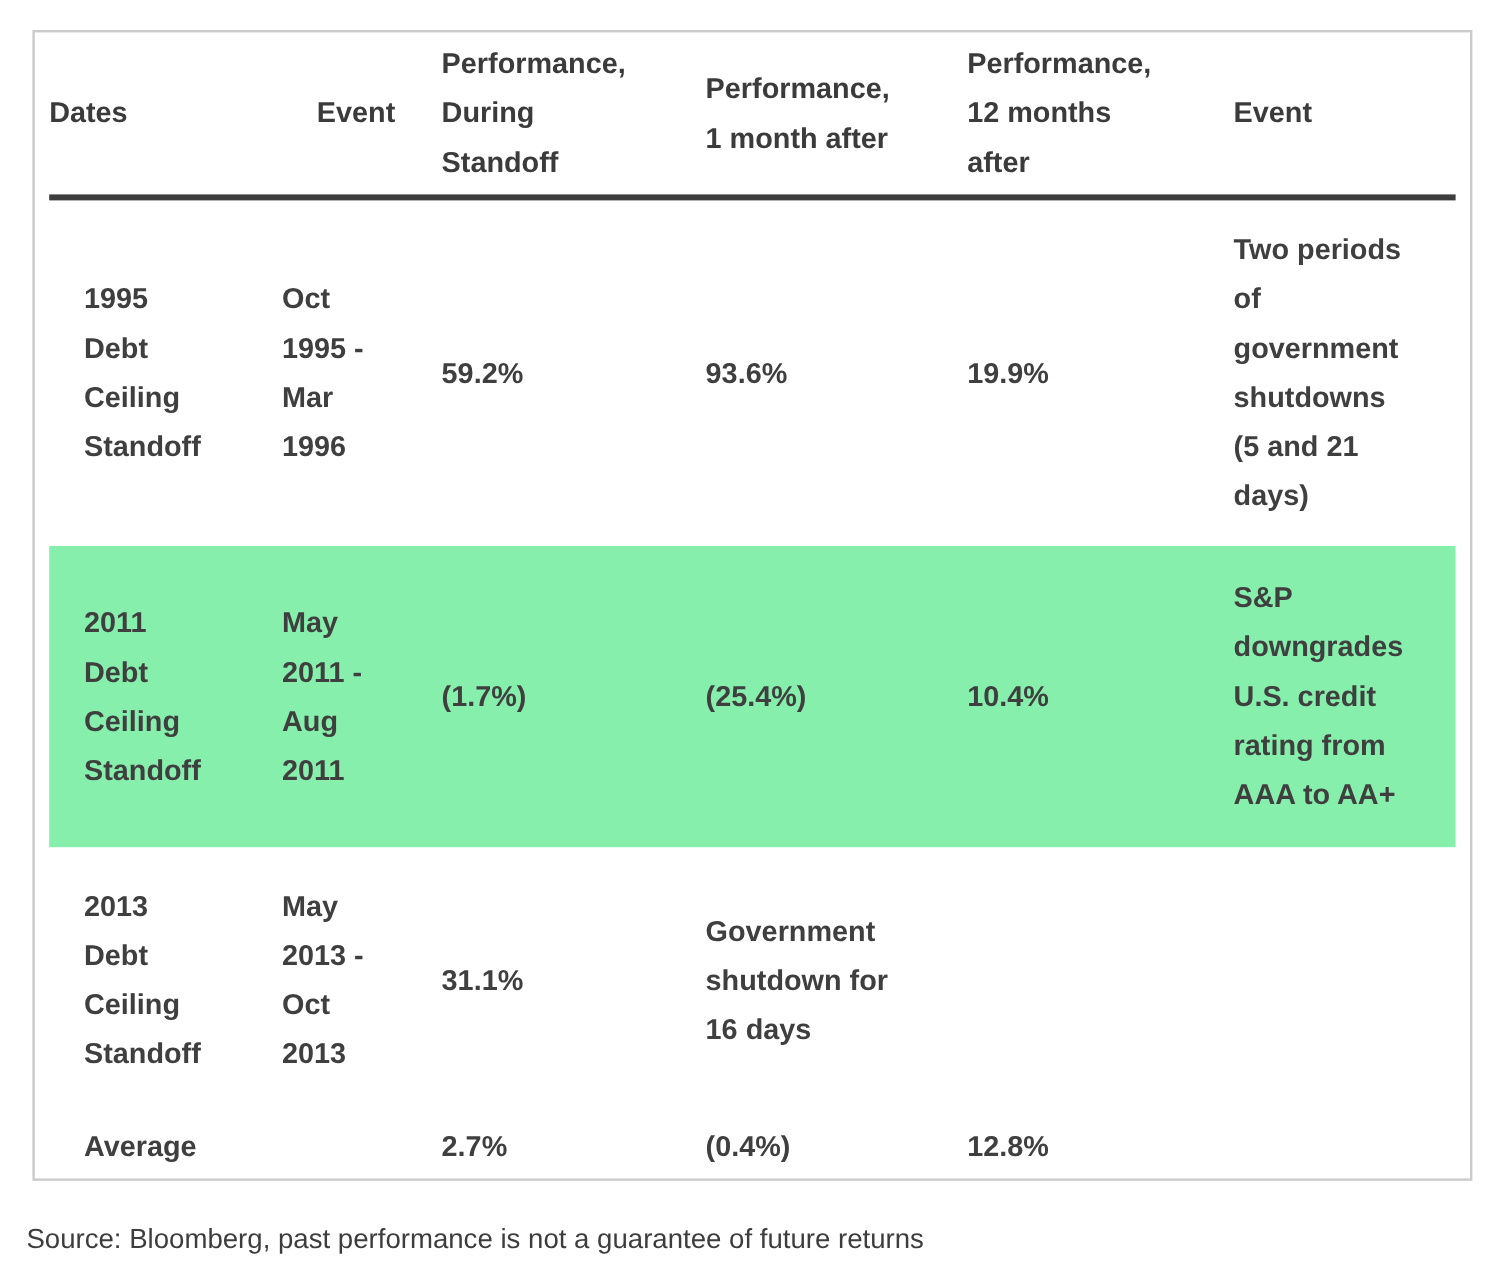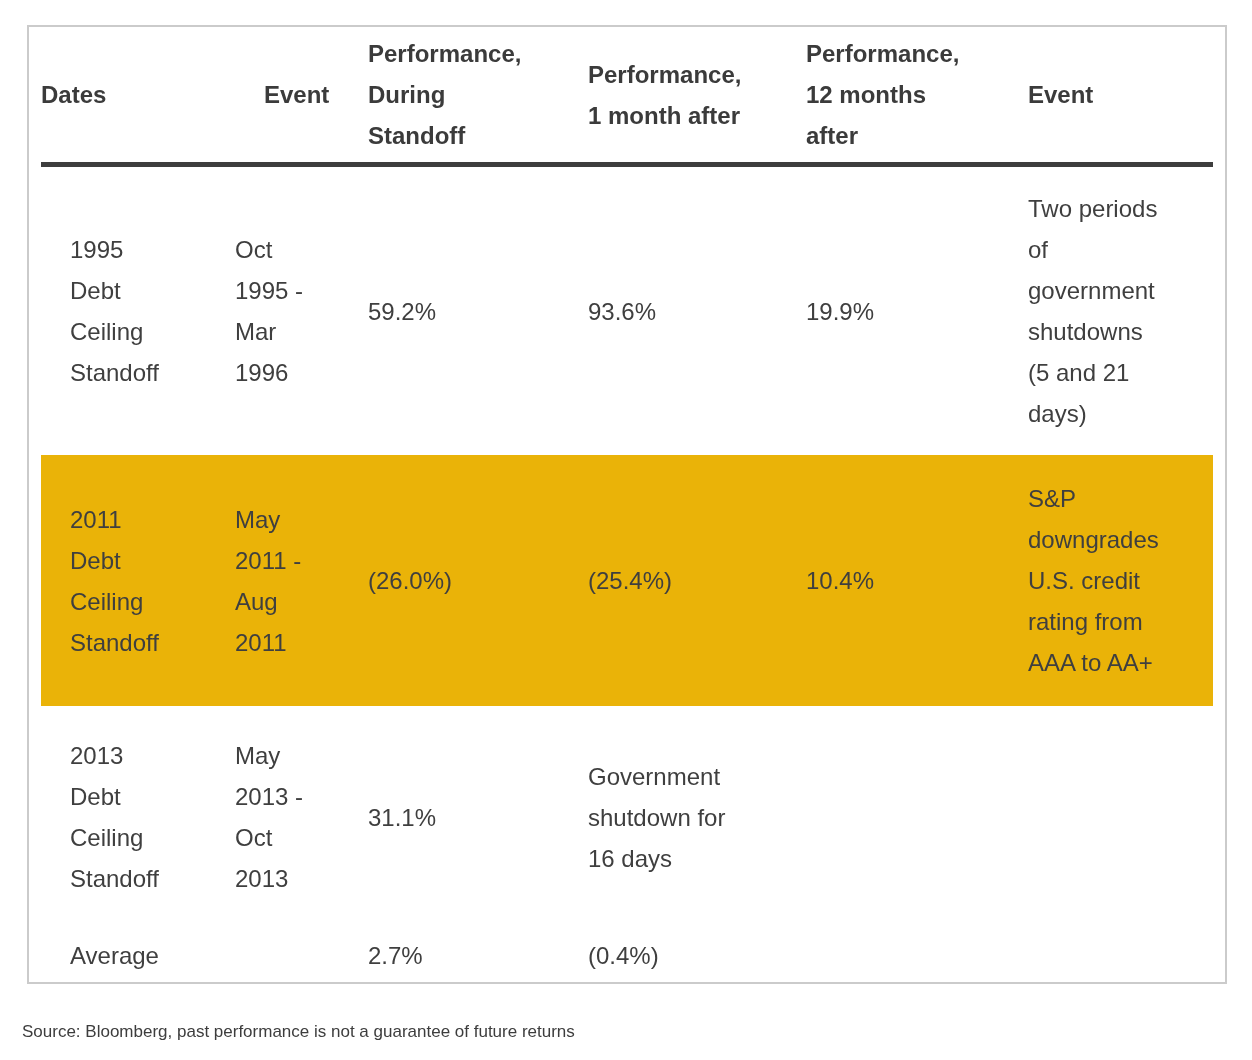--- a/index.html
+++ b/index.html
@@ -21,38 +21,39 @@
     display:grid;
     grid-template-columns:194px 133px 220px 218px 222px 185px;
     align-items:center;
     width:1172px;
   }
   .cell {
     white-space:pre-line;
     font-size:24px;
     line-height:41px;
     text-align:left;
+    font-weight:bold;
   }
   .c1 { padding-left:29px; }
   .header-row {
     height:140px;
     border-bottom:5px solid #3d3d3d;
   }
   .header-row .cell {
     font-weight:bold;
     color:#3b3b3b;
   }
   .data-row-1 { height:288px; }
-  .data-row-2 { height:251px; background:#eab308; }
+  .data-row-2 { height:251px; background:#86efac; }
   .data-row-3 { height:222px; }
   .average-row { height:54px; }
   .footer-note {
     position:absolute;
     left:22px; top:1020px;
-    font-size:17px;
+    font-size:23px;
     line-height:24px;
     color:#3d3d3d;
   }
 </style>
 </head>
 <body>
 
 <div class="card">
 
   <div class="row header-row">
@@ -91,21 +92,21 @@
 
   <div class="row data-row-2">
     <div class="cell c1">2011
 Debt
 Ceiling
 Standoff</div>
     <div class="cell">May
 2011 -
 Aug
 2011</div>
-    <div class="cell">(26.0%)</div>
+    <div class="cell">(1.7%)</div>
     <div class="cell">(25.4%)</div>
     <div class="cell">10.4%</div>
     <div class="cell">S&amp;P
 downgrades
 U.S. credit
 rating from
 AAA to AA+</div>
   </div>
 
   <div class="row data-row-3">
@@ -121,18 +122,19 @@
     <div class="cell">Government
 shutdown for
 16 days</div>
   </div>
 
   <div class="row average-row">
     <div class="cell c1">Average</div>
     <div class="cell"></div>
     <div class="cell">2.7%</div>
     <div class="cell">(0.4%)</div>
+    <div class="cell">12.8%</div>
     <div class="cell"></div>
   </div>
 
 </div>
 
 <div class="footer-note">Source: Bloomberg, past performance is not a guarantee of future returns</div>
 
 </body></html>

